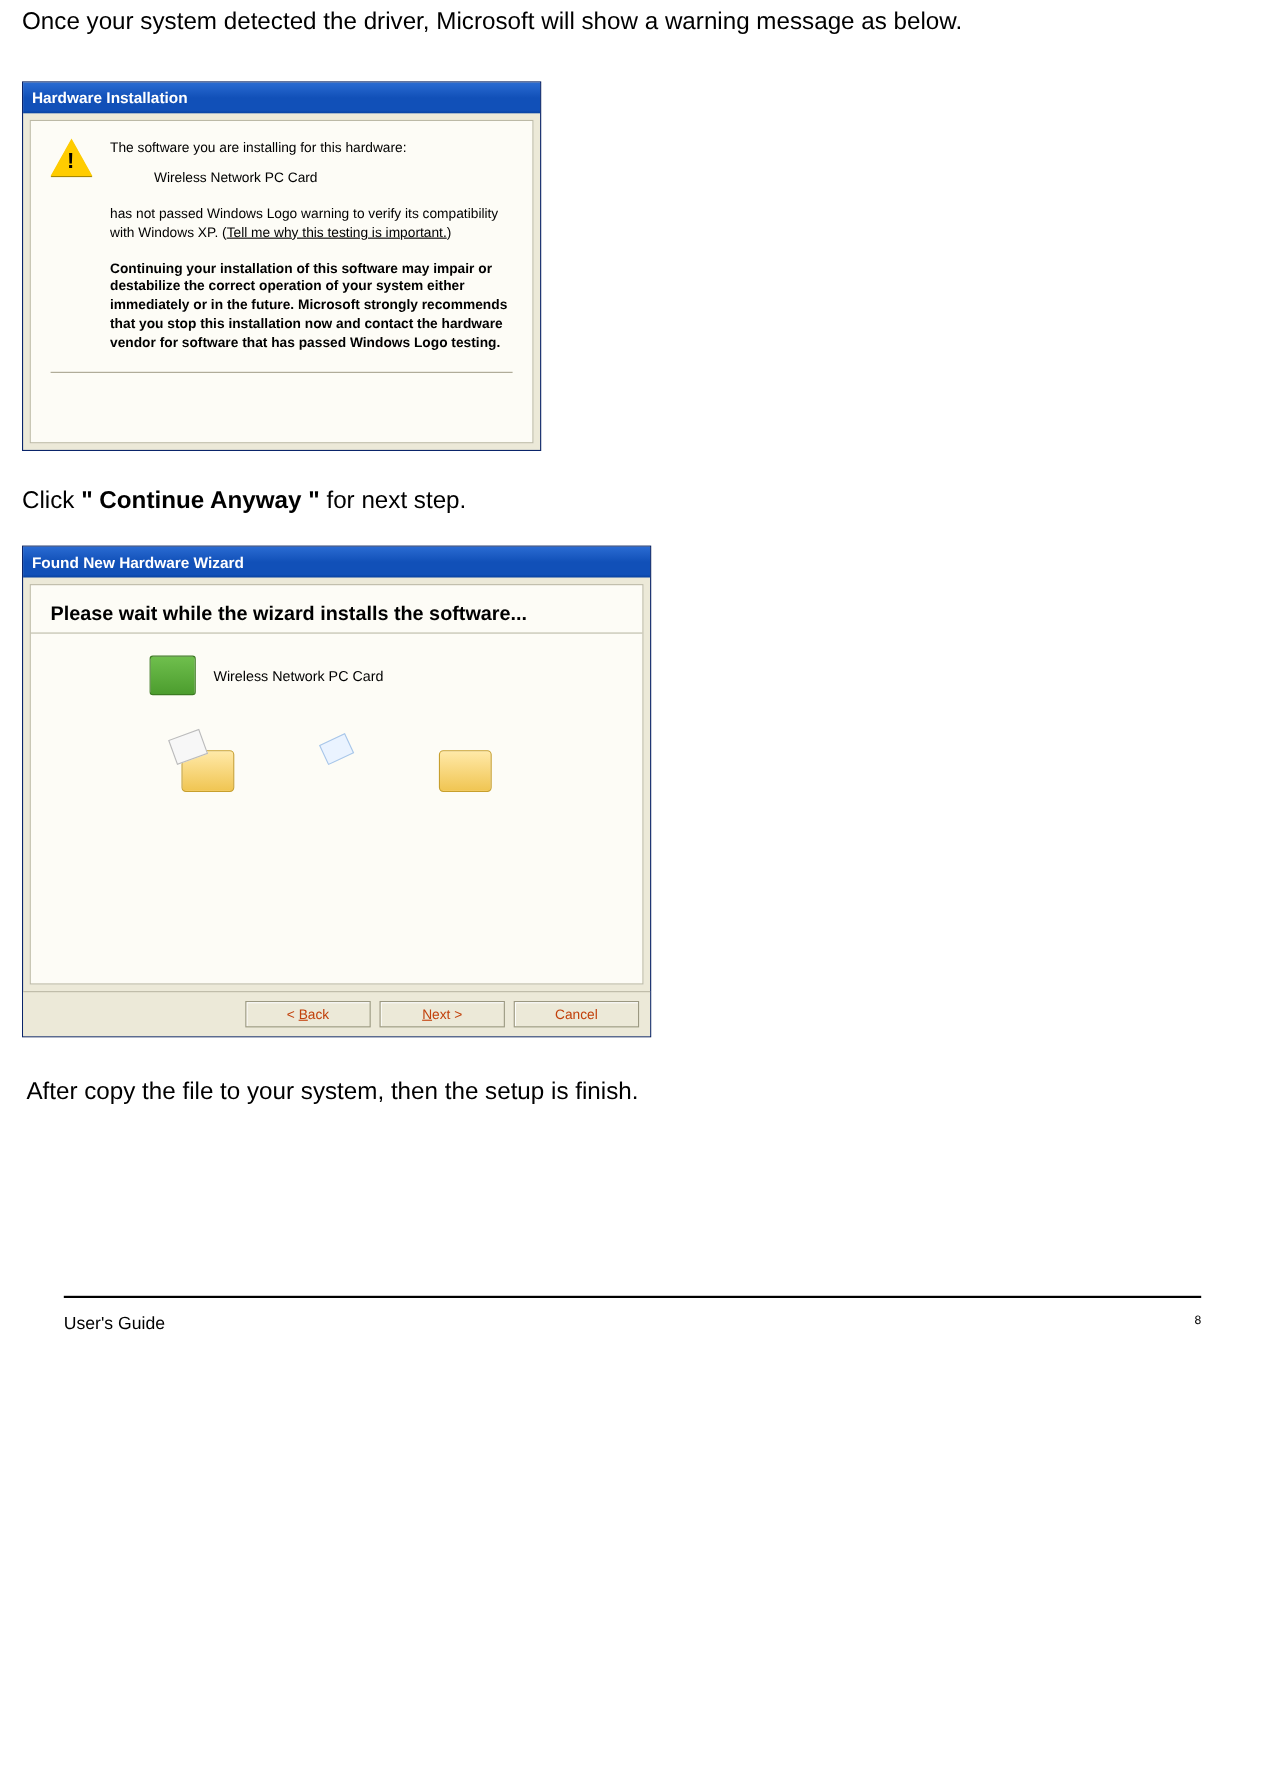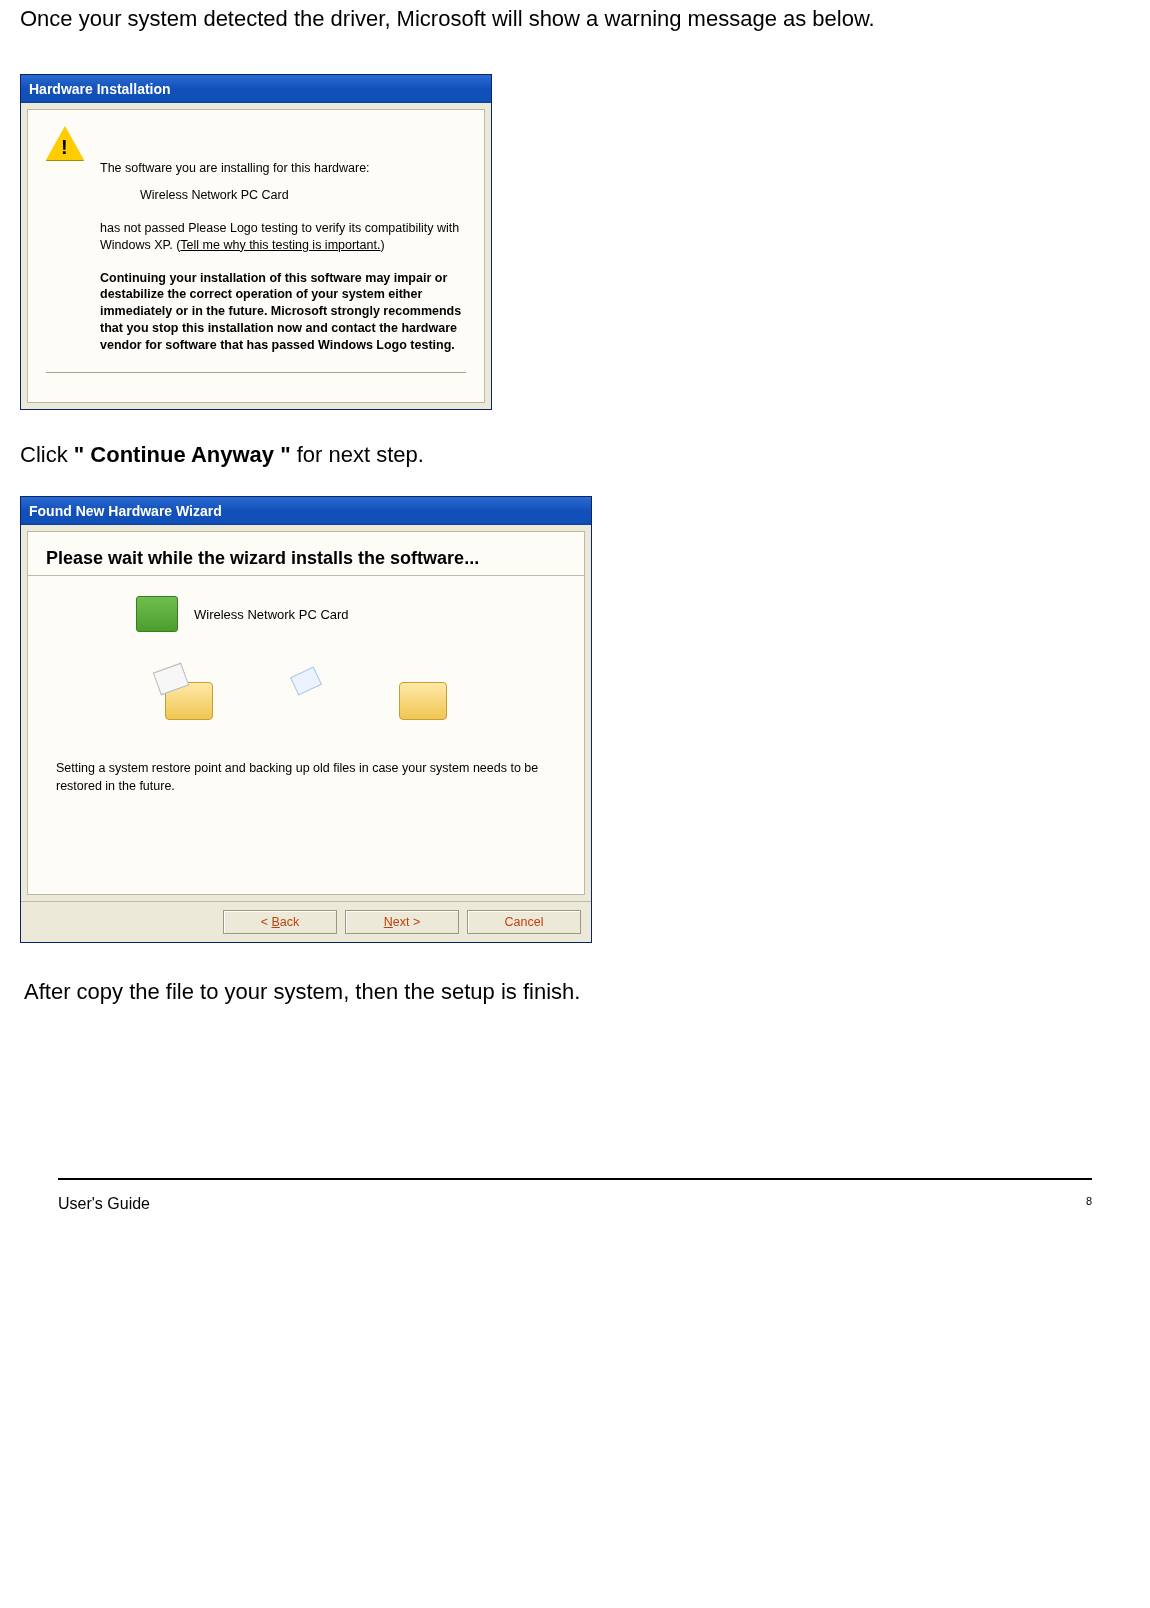--- a/index.html
+++ b/index.html
@@ -74,21 +74,21 @@
   }
   .warn-triangle::after {
     content: "!";
     position: absolute;
     left: -4px;
     top: 10px;
     font-weight: bold;
     font-size: 20px;
     color: #000;
   }
-  .warn-text { flex: 1; line-height: 1.35; margin-top: 34px; }
+  .warn-text { flex: 1; line-height: 1.35; }
   .warn-text .device {
     margin: 10px 0 16px 40px;
   }
   .warn-text .link {
     text-decoration: underline;
   }
   .warn-text .strong-block {
     font-weight: bold;
     margin-top: 16px;
   }
@@ -227,21 +227,21 @@
       <div class="xp-title-bar">Hardware Installation</div>
       <div class="xp-body">
         <div class="warn-layout">
           <div class="warn-icon">
             <div class="warn-triangle"></div>
           </div>
           <div class="warn-text">
             <div>The software you are installing for this hardware:</div>
             <div class="device">Wireless Network PC Card</div>
             <div>
-              <span>has not passed Please Logo testing to verify its compatibility with Windows XP. (</span><span class="link">Tell me why this testing is important.</span><span>)</span>
+              <span>has not passed Windows Logo warning to verify its compatibility with Windows XP. (</span><span class="link">Tell me why this testing is important.</span><span>)</span>
             </div>
             <div class="strong-block">Continuing your installation of this software may impair or destabilize the correct operation of your system either immediately or in the future. Microsoft strongly recommends that you stop this installation now and contact the hardware vendor for software that has passed Windows Logo testing.</div>
           </div>
         </div>
         <hr class="xp-sep">
       </div>
     </div>
   </div>
 
   <div class="instruction">
@@ -256,21 +256,20 @@
         <div class="found-rule"></div>
         <div class="found-device">
           <div class="hw-icon"></div>
           <span>Wireless Network PC Card</span>
         </div>
         <div class="anim-row">
           <div class="folder open"></div>
           <div class="paper-fly"></div>
           <div class="folder"></div>
         </div>
-        <div class="status-text">Setting a system restore point and backing up old files in case your system needs to be restored in the future.</div>
       </div>
       <div class="xp-footer">
         <div class="xp-btn disabled">
           <span>&lt; </span><span class="ul">B</span><span>ack</span>
         </div>
         <div class="xp-btn disabled">
           <span class="ul">N</span><span>ext &gt;</span>
         </div>
         <div class="xp-btn disabled">Cancel</div>
       </div>

